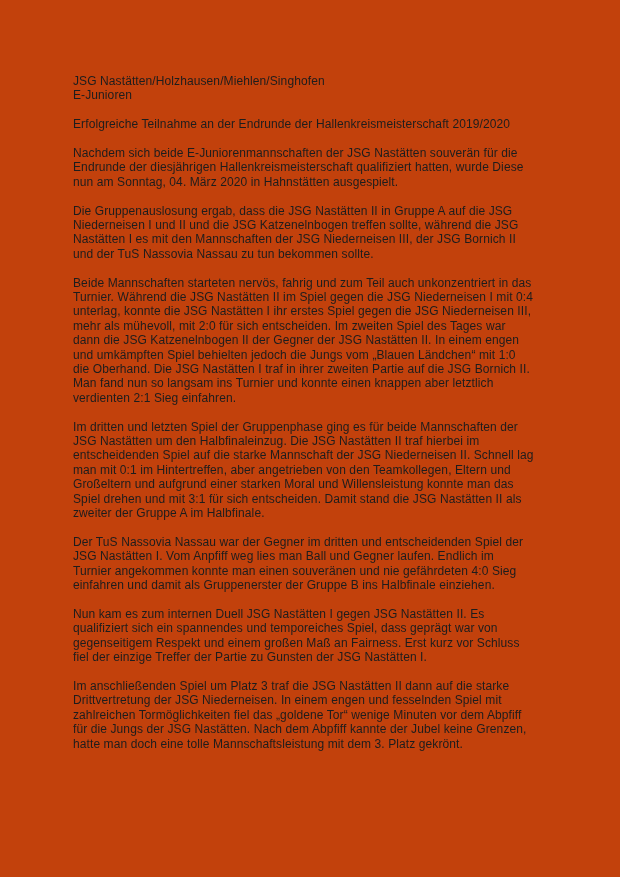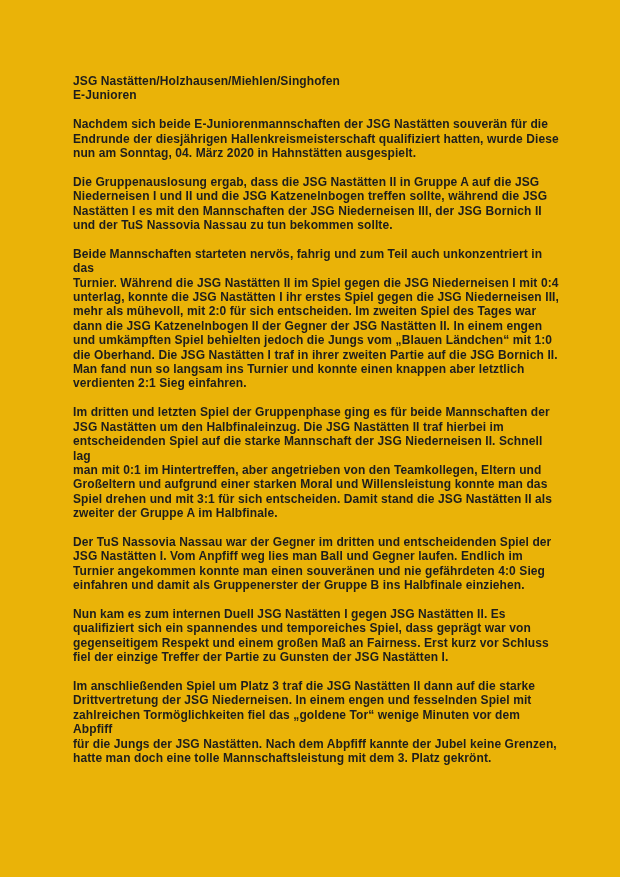--- a/index.html
+++ b/index.html
@@ -27,24 +27,25 @@
     letter-spacing: 0.1px;
   }
   .doc p {
     margin: 0 0 14.4px 0;
     white-space: pre-line;
   }
 </style>
 </head>
 <body style="background: rgb(252, 252, 252);">
 
-<div class="page" style="background: #eab308; font-weight: bold;">
+<div class="page" style="background: #c2410c;">
   <div class="doc" style="color: rgb(29, 29, 29);">
     <p>JSG Nastätten/Holzhausen/Miehlen/Singhofen
 E-Junioren</p>
+    <p>Erfolgreiche Teilnahme an der Endrunde der Hallenkreismeisterschaft 2019/2020</p>
     <p>Nachdem sich beide E-Juniorenmannschaften der JSG Nastätten souverän für die
 Endrunde der diesjährigen Hallenkreismeisterschaft qualifiziert hatten, wurde Diese
 nun am Sonntag, 04. März 2020 in Hahnstätten ausgespielt.</p>
     <p>Die Gruppenauslosung ergab, dass die JSG Nastätten II in Gruppe A auf die JSG
 Niederneisen I und II und die JSG Katzenelnbogen treffen sollte, während die JSG
 Nastätten I es mit den Mannschaften der JSG Niederneisen III, der JSG Bornich II
 und der TuS Nassovia Nassau zu tun bekommen sollte.</p>
     <p>Beide Mannschaften starteten nervös, fahrig und zum Teil auch unkonzentriert in das
 Turnier. Während die JSG Nastätten II im Spiel gegen die JSG Niederneisen I mit 0:4
 unterlag, konnte die JSG Nastätten I ihr erstes Spiel gegen die JSG Niederneisen III,

